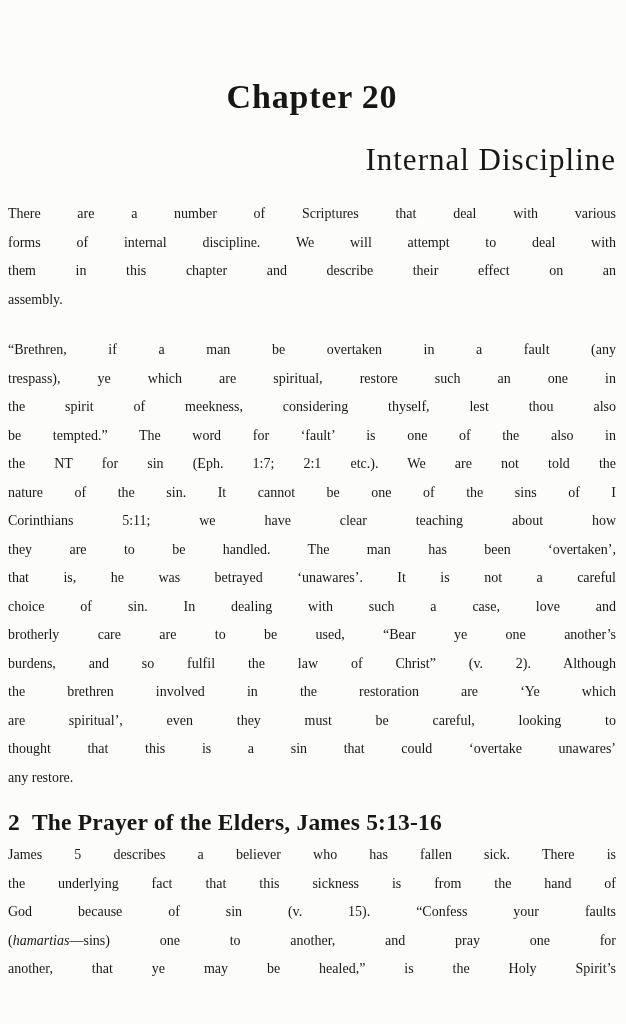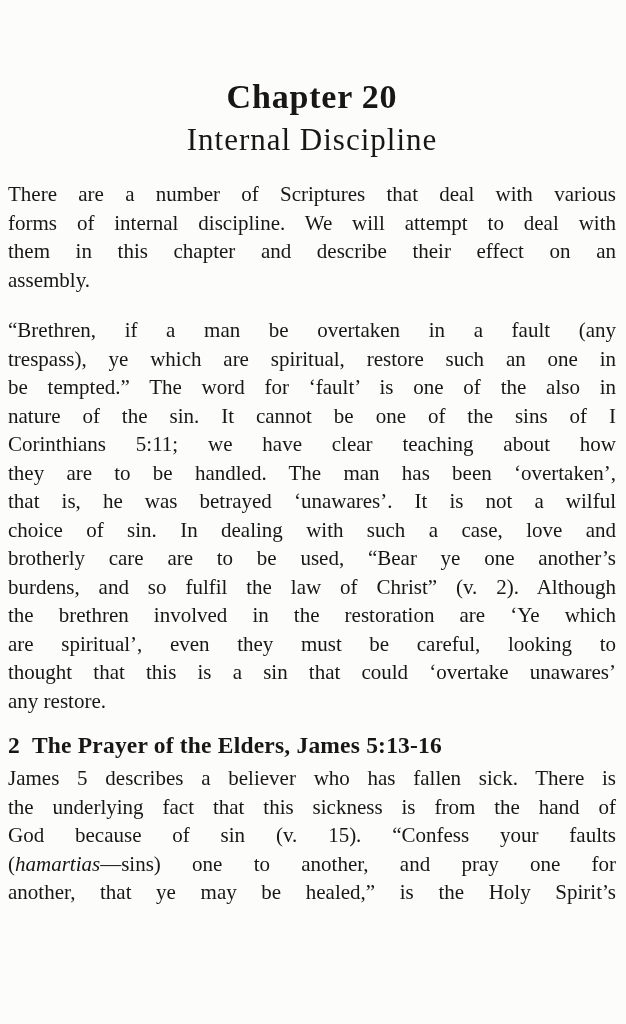--- a/index.html
+++ b/index.html
@@ -18,38 +18,38 @@
   }
   h1.chapter {
     margin: 76px 0 0 0;
     font-size: 34px;
     line-height: 41px;
     font-weight: 700;
     text-align: center;
     letter-spacing: 0.8px;
   }
   h2.subtitle {
-    margin: 4px 0 0 0;
+    margin: 24px 0 0 0;
     font-size: 31px;
     line-height: 37px;
     font-weight: 400;
-    text-align: center;
+    text-align: right;
     letter-spacing: 1px;
   }
   .para { margin: 22px 0 0 0; }
   h3.section-heading + .para { margin-top: 4px; }
   h3.section-heading {
     margin: 15px 0 0 0;
     font-size: 23.5px;
     line-height: 30px;
     font-weight: 700;
     letter-spacing: 0.2px;
   }
   .line {
-    font-size: 21px;
+    font-size: 14px;
     line-height: 28.5px;
     text-align: justify;
     text-align-last: justify;
   }
   .line.last { text-align-last: left; }
   .line em { }
 </style>
 </head>
 <body>
 
@@ -59,25 +59,27 @@
   <div>
       <div class="para">
         <div class="line">There are a number of Scriptures that deal with various</div>
         <div class="line">forms of internal discipline. We will attempt to deal with</div>
         <div class="line">them in this chapter and describe their effect on an</div>
         <div class="line last">assembly.</div>
       </div>
       <div class="para">
         <div class="line">“Brethren, if a man be overtaken in a fault (any</div>
         <div class="line">trespass), ye which are spiritual, restore such an one in</div>
+        <div class="line">the spirit of meekness, considering thyself, lest thou also</div>
         <div class="line">be tempted.” The word for ‘fault’ is one of the also in</div>
+        <div class="line">the NT for sin (Eph. 1:7; 2:1 etc.). We are not told the</div>
         <div class="line">nature of the sin. It cannot be one of the sins of I</div>
         <div class="line">Corinthians 5:11; we have clear teaching about how</div>
         <div class="line">they are to be handled. The man has been ‘overtaken’,</div>
-        <div class="line">that is, he was betrayed ‘unawares’. It is not a wilful</div>
+        <div class="line">that is, he was betrayed ‘unawares’. It is not a careful</div>
         <div class="line">choice of sin. In dealing with such a case, love and</div>
         <div class="line">brotherly care are to be used, “Bear ye one another’s</div>
         <div class="line">burdens, and so fulfil the law of Christ” (v. 2). Although</div>
         <div class="line">the brethren involved in the restoration are ‘Ye which</div>
         <div class="line">are spiritual’, even they must be careful, looking to</div>
         <div class="line">thought that this is a sin that could ‘overtake unawares’</div>
         <div class="line last">any restore.</div>
       </div>
       <h3 class="section-heading">2 The Prayer of the Elders, James 5:13-16</h3>
       <div class="para">

